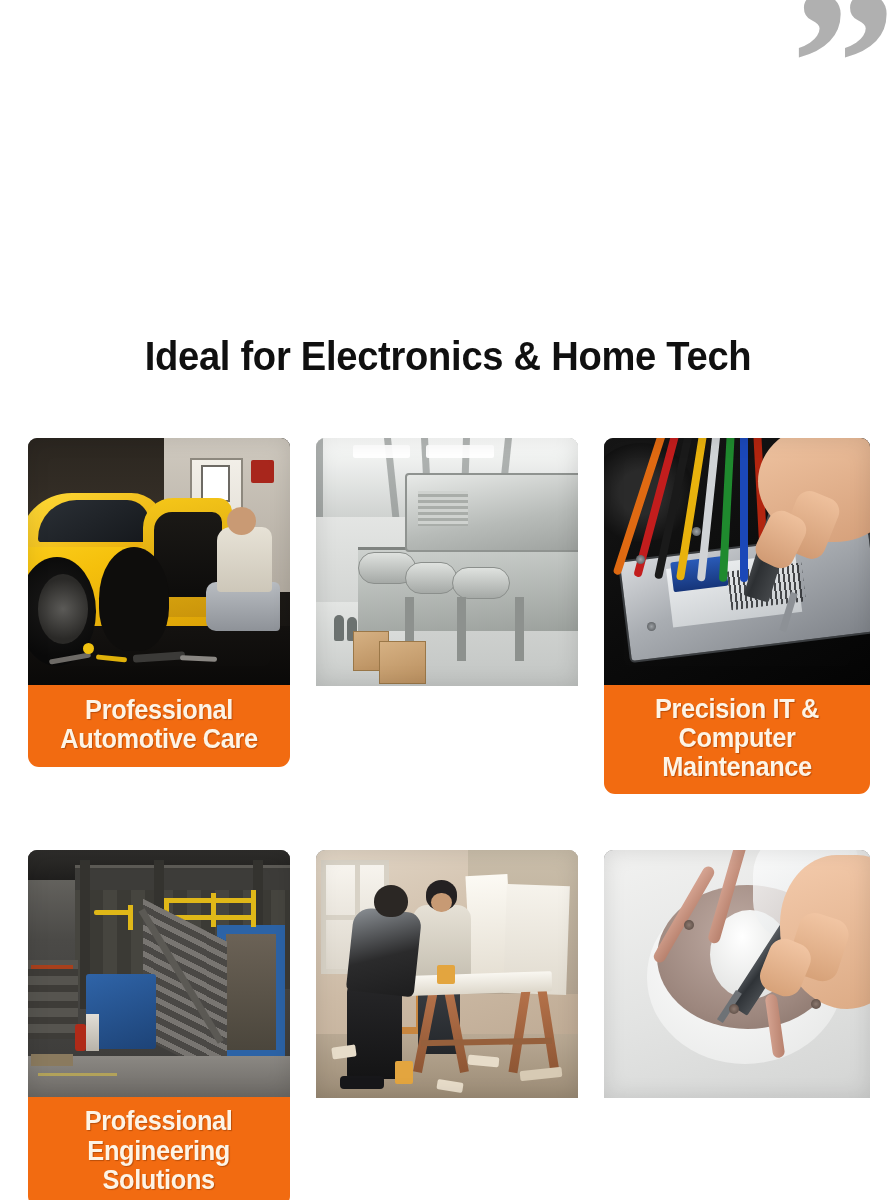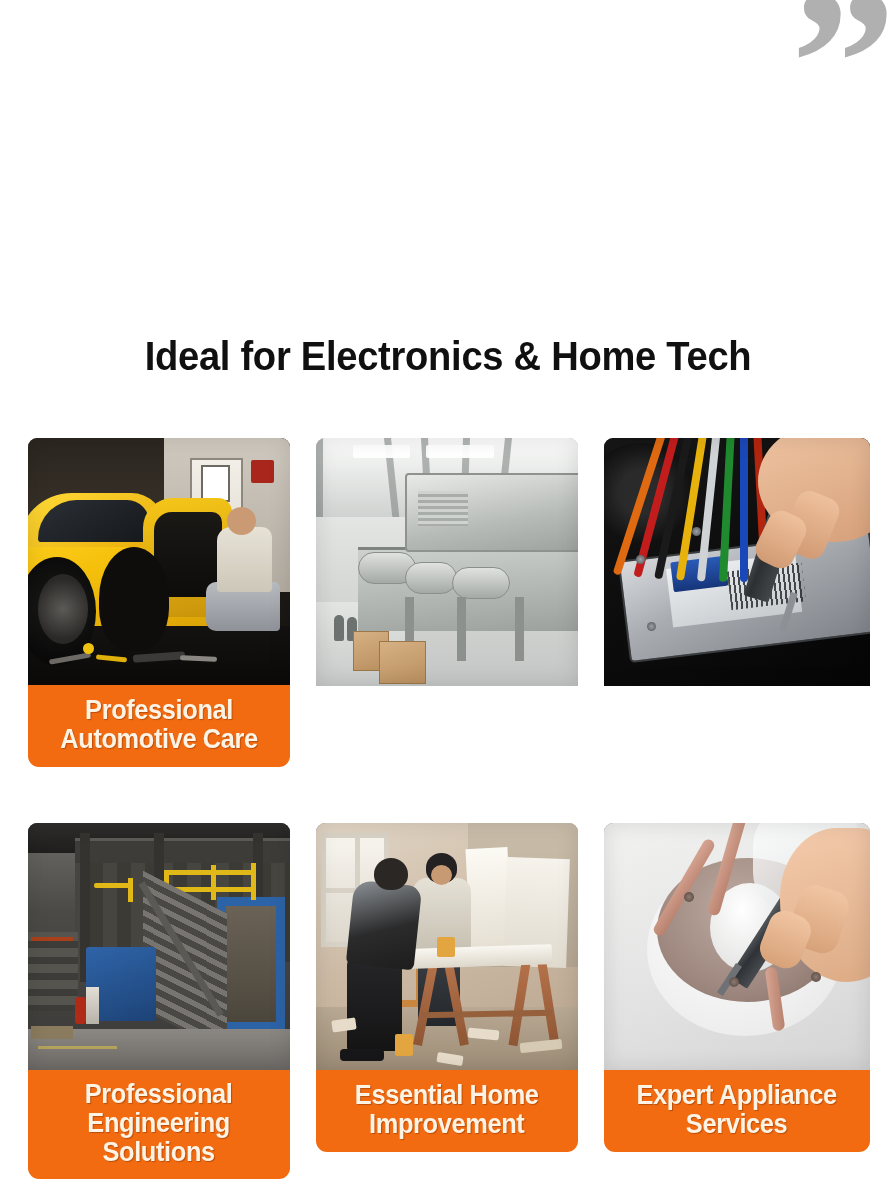--- a/index.html
+++ b/index.html
@@ -697,20 +697,24 @@
           <div class="screwdriver"></div>
             <div class="tip"></div>
           <div class="hand"></div>
             <div class="finger g1"></div>
             <div class="finger g2"></div>
           <div class="screw s1"></div>
             <div class="screw s2"></div>
             <div class="screw s3"></div>
         </div>
         <div class="photo-overlay"></div>
+      </div>
+      <div class="card-label">
+        <span class="card-label-text">Precision IT &amp;
+Computer Maintenance</span>
       </div>
     </div>
 
     <div class="card row2 three-line">
       <div class="card-photo">
         <div class="scene sc-eng">
           <div class="hall-top"></div>
           <div class="wallpanel"></div>
           <div class="mezz"></div>
           <div class="column c1"></div>
@@ -772,24 +776,20 @@
           <div class="worker-a-head"></div>
             <div class="worker-a-shoe"></div>
           <div class="chip c1"></div>
             <div class="chip c2"></div>
             <div class="chip c3"></div>
           <div class="chip c4"></div>
             <div class="chip c5"></div>
         </div>
         <div class="photo-overlay"></div>
       </div>
-      <div class="card-label">
-        <span class="card-label-text">Essential Home
-Improvement</span>
-      </div>
     </div>
 
     <div class="card row2">
       <div class="card-photo">
         <div class="scene sc-app">
           <div class="base-white"></div>
           <div class="disc"></div>
           <div class="dome"></div>
           <div class="rod r1"></div>
             <div class="rod r2"></div>
@@ -799,20 +799,16 @@
             <div class="driver-tip"></div>
           <div class="hand"></div>
             <div class="finger f1"></div>
             <div class="finger f2"></div>
           <div class="screw s1"></div>
             <div class="screw s2"></div>
             <div class="screw s3"></div>
         </div>
         <div class="photo-overlay"></div>
       </div>
-      <div class="card-label">
-        <span class="card-label-text">Expert Appliance
-Services</span>
-      </div>
     </div>
 
   </div>
 </div>
 
 </body></html>

